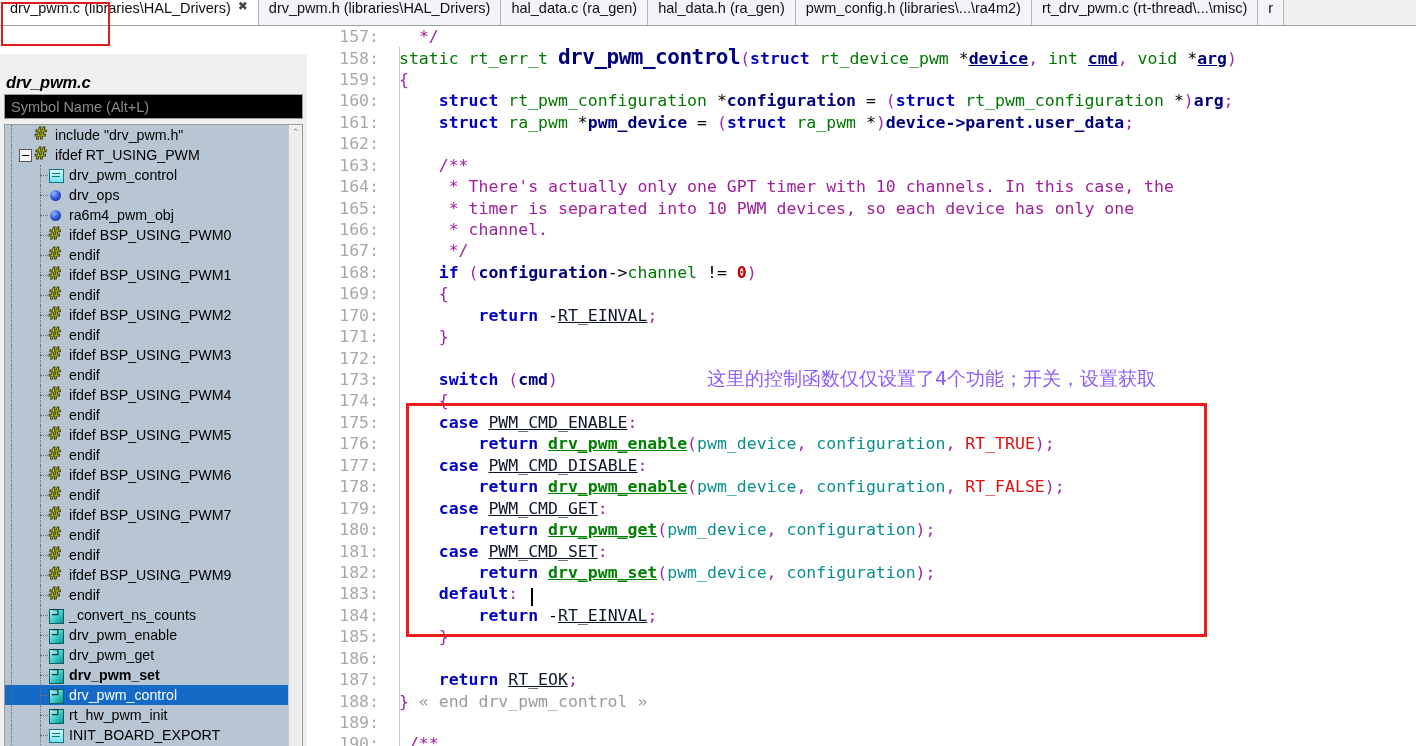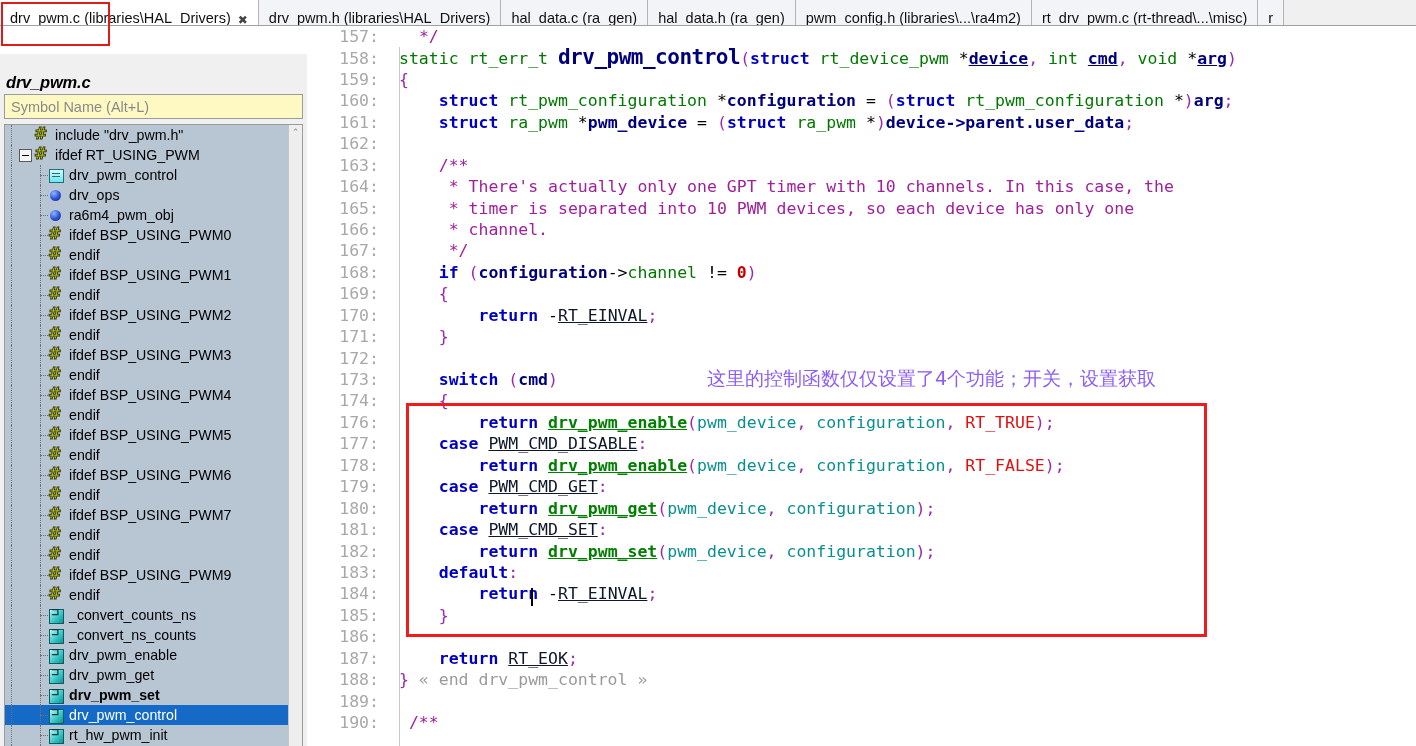--- a/index.html
+++ b/index.html
@@ -13,21 +13,21 @@
 
   
   #tabbar {
     position: absolute; left: 0; top: 0; width: 1416px; height: 26px;
     background: #f0f0f0;
     border-bottom: 1px solid #a0a0a0;
     display: flex; align-items: stretch;
     overflow: hidden;
   }
   .tab {
-    display: flex; align-items: flex-end;
+    display: flex; align-items: flex-start;
     padding: 0 10px;
     font-size: 14.5px;
     color: #101010;
     background: #f2f4f7;
     border-right: 1px solid #b4b4b4;
     white-space: nowrap;
     height: 26px;
   }
   .tab.active { background: #ffffff; }
   .tab .closeglyph {
@@ -46,21 +46,21 @@
     background: #f0f0f0;
     margin-top: 28px;
   }
   #file-title {
     position: absolute; left: 6px; top: 19px;
     font-size: 16.5px; font-weight: bold; font-style: italic;
     color: #000; letter-spacing: -0.2px;
   }
   #symbol-search {
     position: absolute; left: 4px; top: 40px; width: 299px; height: 25px;
-    background: #fef9c3; border: 1px solid #9b9b9b;
+    background: #000000; border: 1px solid #9b9b9b;
     font-size: 14.5px; color: #8a8a8a;
     padding: 0 6px; line-height: 23px;
     font-family: "Liberation Sans", sans-serif;
   }
   #symbol-search::placeholder { color: #8a8a8a; }
 
   #tree {
     position: absolute; left: 4px; top: 70px; width: 299px; height: 650px;
     background: #b8c6d4; border: 1px solid #9b9b9b;
     overflow: hidden;
@@ -403,27 +403,20 @@
           <span class="dotline tee"></span>
           <span class="ico ico-hash"></span>
           <span class="tlabel">ifdef BSP_USING_PWM9</span>
         </div>
         <div class="trow">
           <span class="dotline"></span>
           <span class="indent" style="width: 15px;"></span>
           <span class="dotline tee"></span>
           <span class="ico ico-hash"></span>
           <span class="tlabel">endif</span>
-        </div>
-        <div class="trow">
-          <span class="dotline"></span>
-          <span class="indent" style="width: 15px;"></span>
-          <span class="dotline tee"></span>
-          <span class="ico ico-func"></span>
-          <span class="tlabel">_convert_counts_ns</span>
         </div>
         <div class="trow">
           <span class="dotline"></span>
           <span class="indent" style="width: 15px;"></span>
           <span class="dotline tee"></span>
           <span class="ico ico-func"></span>
           <span class="tlabel">_convert_ns_counts</span>
         </div>
         <div class="trow">
           <span class="dotline"></span>
@@ -488,20 +481,21 @@
       <div class="cline"><span class="gutter">165:</span><span class="codetext"><span class="cmt">     * timer is separated into 10 PWM devices, so each device has only one</span></span></div>
       <div class="cline"><span class="gutter">166:</span><span class="codetext"><span class="cmt">     * channel.</span></span></div>
       <div class="cline"><span class="gutter">167:</span><span class="codetext"><span class="cmt">     */</span></span></div>
       <div class="cline"><span class="gutter">168:</span><span class="codetext"><span class="pln">    </span><span class="kw">if</span><span class="par"> (</span><span class="id">configuration</span><span class="pln">-&gt;</span><span class="typ">channel</span><span class="pln"> != </span><span class="num">0</span><span class="par">)</span></span></div>
       <div class="cline"><span class="gutter">169:</span><span class="codetext"><span class="pln">    </span><span class="par">{</span></span></div>
       <div class="cline"><span class="gutter">170:</span><span class="codetext"><span class="pln">        </span><span class="kw">return</span><span class="pln"> -</span><span class="mac">RT_EINVAL</span><span class="par">;</span></span></div>
       <div class="cline"><span class="gutter">171:</span><span class="codetext"><span class="pln">    </span><span class="par">}</span></span></div>
       <div class="cline"><span class="gutter">172:</span><span class="codetext"></span></div>
       <div class="cline"><span class="gutter">173:</span><span class="codetext"><span class="pln">    </span><span class="kw">switch</span><span class="par"> (</span><span class="id">cmd</span><span class="par">)</span></span></div>
       <div class="cline"><span class="gutter">174:</span><span class="codetext"><span class="pln">    </span><span class="par">{</span></span></div>
+      <div class="cline"><span class="gutter">175:</span><span class="codetext"><span class="pln">    </span><span class="kw">case</span><span class="pln"> </span><span class="mac">PWM_CMD_ENABLE</span><span class="par">:</span></span></div>
       <div class="cline"><span class="gutter">176:</span><span class="codetext"><span class="pln">        </span><span class="kw">return</span><span class="pln"> </span><span class="fn">drv_pwm_enable</span><span class="par">(</span><span class="var">pwm_device</span><span class="par">, </span><span class="var">configuration</span><span class="par">, </span><span class="mac2">RT_TRUE</span><span class="par">);</span></span></div>
       <div class="cline"><span class="gutter">177:</span><span class="codetext"><span class="pln">    </span><span class="kw">case</span><span class="pln"> </span><span class="mac">PWM_CMD_DISABLE</span><span class="par">:</span></span></div>
       <div class="cline"><span class="gutter">178:</span><span class="codetext"><span class="pln">        </span><span class="kw">return</span><span class="pln"> </span><span class="fn">drv_pwm_enable</span><span class="par">(</span><span class="var">pwm_device</span><span class="par">, </span><span class="var">configuration</span><span class="par">, </span><span class="mac2">RT_FALSE</span><span class="par">);</span></span></div>
       <div class="cline"><span class="gutter">179:</span><span class="codetext"><span class="pln">    </span><span class="kw">case</span><span class="pln"> </span><span class="mac">PWM_CMD_GET</span><span class="par">:</span></span></div>
       <div class="cline"><span class="gutter">180:</span><span class="codetext"><span class="pln">        </span><span class="kw">return</span><span class="pln"> </span><span class="fn">drv_pwm_get</span><span class="par">(</span><span class="var">pwm_device</span><span class="par">, </span><span class="var">configuration</span><span class="par">);</span></span></div>
       <div class="cline"><span class="gutter">181:</span><span class="codetext"><span class="pln">    </span><span class="kw">case</span><span class="pln"> </span><span class="mac">PWM_CMD_SET</span><span class="par">:</span></span></div>
       <div class="cline"><span class="gutter">182:</span><span class="codetext"><span class="pln">        </span><span class="kw">return</span><span class="pln"> </span><span class="fn">drv_pwm_set</span><span class="par">(</span><span class="var">pwm_device</span><span class="par">, </span><span class="var">configuration</span><span class="par">);</span></span></div>
       <div class="cline"><span class="gutter">183:</span><span class="codetext"><span class="pln">    </span><span class="kw">default</span><span class="par">:</span></span></div>
       <div class="cline"><span class="gutter">184:</span><span class="codetext"><span class="pln">        </span><span class="kw">return</span><span class="pln"> -</span><span class="mac">RT_EINVAL</span><span class="par">;</span></span></div>
       <div class="cline"><span class="gutter">185:</span><span class="codetext"><span class="pln">    </span><span class="par">}</span></span></div>

